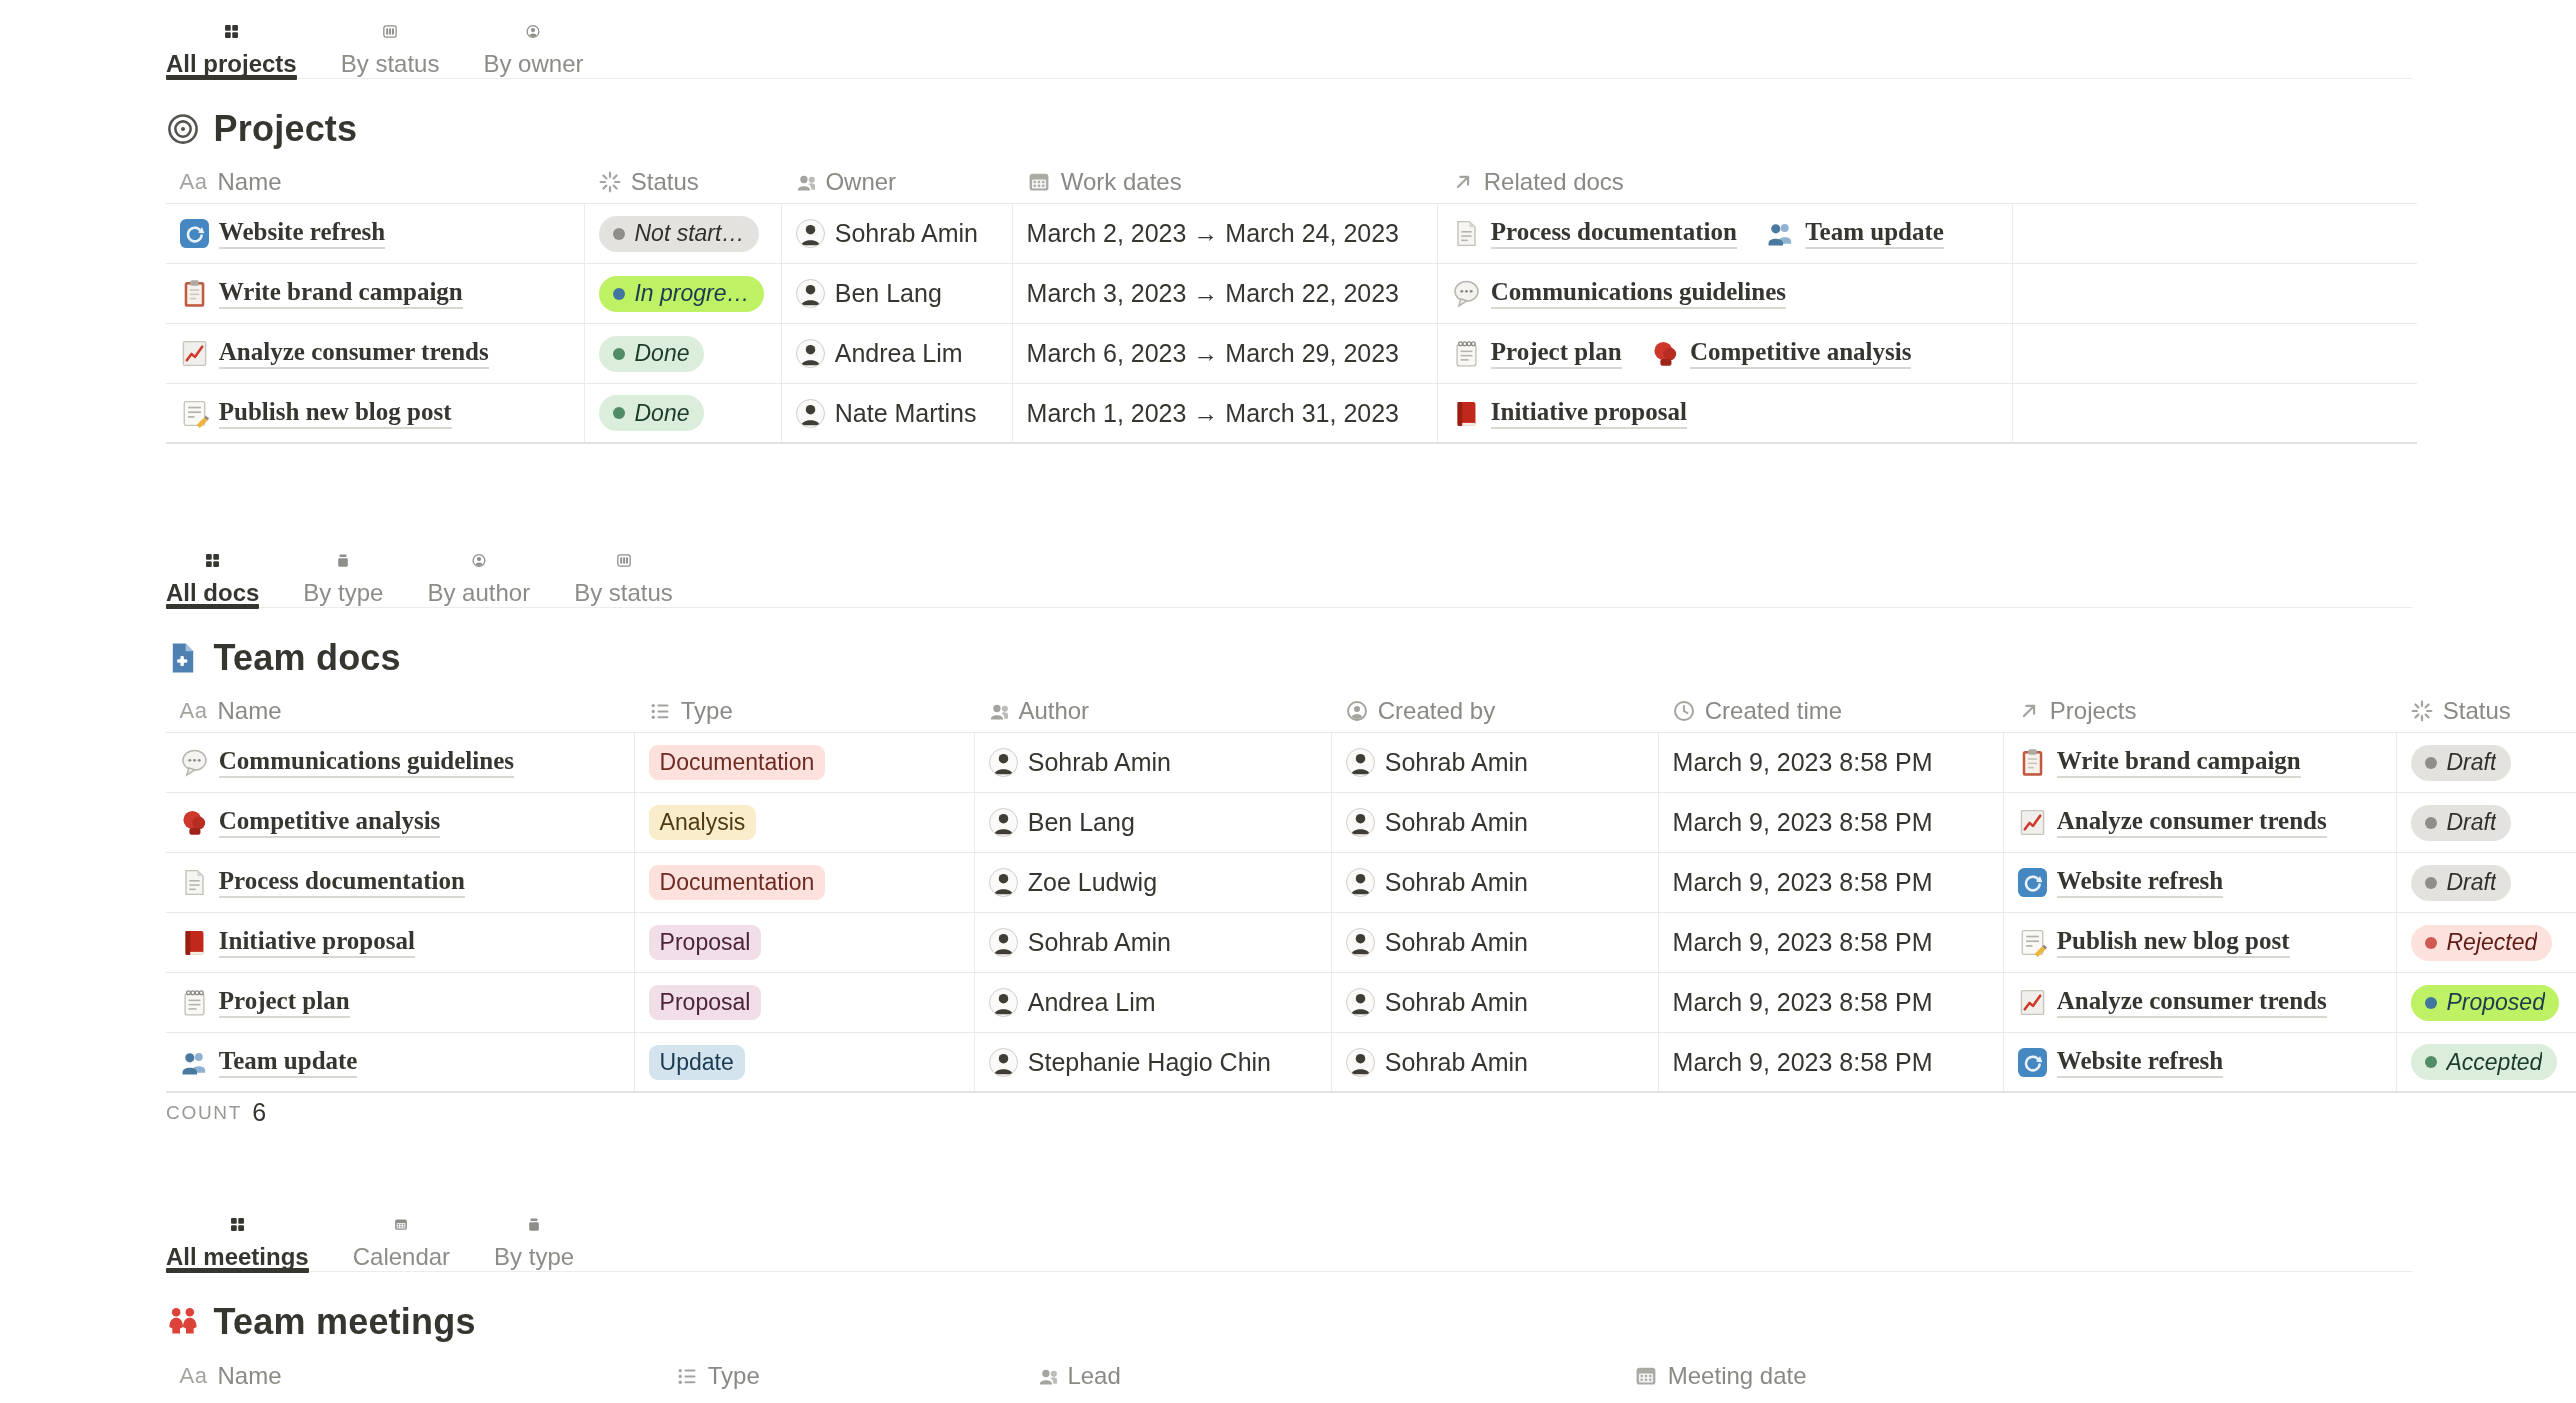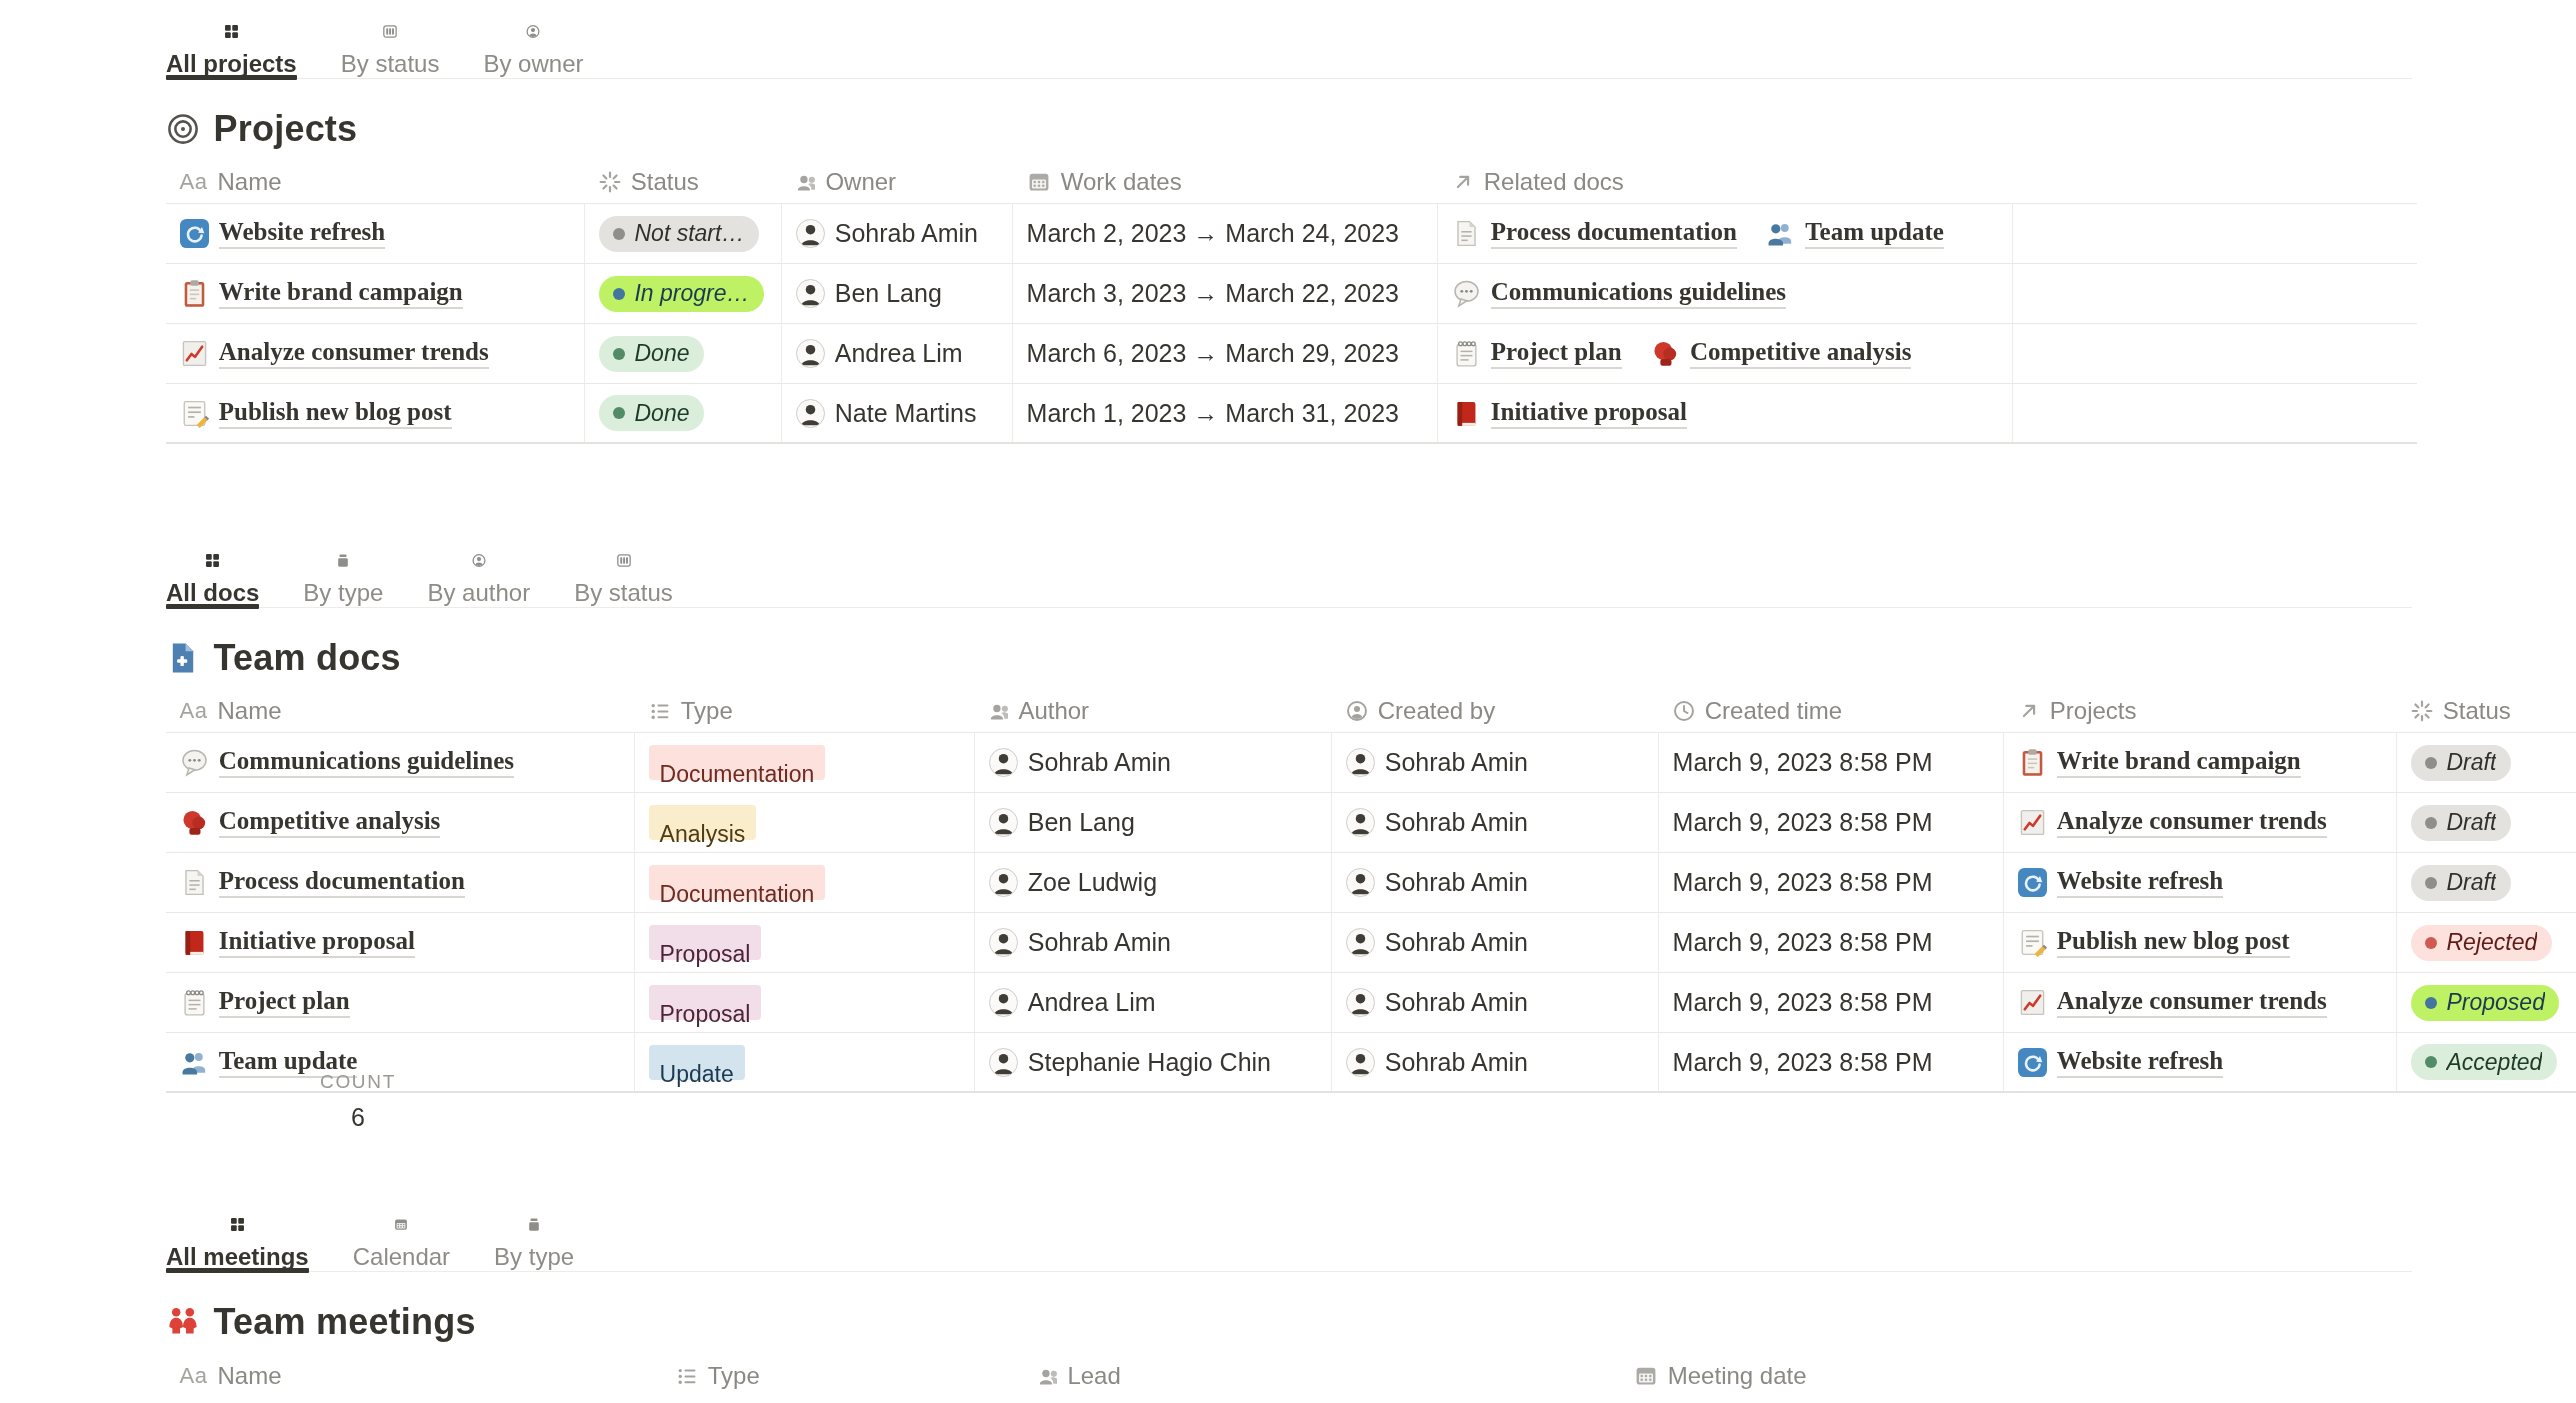--- a/index.html
+++ b/index.html
@@ -58,30 +58,30 @@
 
   
   .pill { display:inline-flex; align-items:center; gap:9.4px; height:36px;
     padding:0 14.5px; border-radius:18px; font-size:23px; max-width:100%; }
   .pill .dot { width:12px; height:12px; border-radius:50%; flex:none; }
   .pill span.lbl { overflow:hidden; text-overflow:ellipsis; white-space:nowrap;font-style:italic; }
   .st-gray  { background:#E3E2DF; color:#32302C; } .st-gray  .dot{ background:#8F8E8A; }
   .st-blue  { background:#bef264; color:#1B3A52;justify-content:flex-end; } .st-blue  .dot{ background:#42769E; }
   .st-green { background:#DBEDDB; color:#1D3B29; } .st-green .dot{ background:#518C66; }
   .st-red   { background:#FCE1DD; color:#5F1B15; } .st-red   .dot{ background:#D05A52; }
-  .tag { display:inline-block; height:35px; line-height:35px; padding:12px 11px;
-    border-radius:4px; font-size:23px; }
+  .tag { display:inline-block; height:35px; line-height:35px; padding:0 11px;
+    border-radius:9px; font-size:23px; }
   .tag-red    { background:#FCE1DC; color:#6E2B22; }
   .tag-yellow { background:#FAEDCB; color:#4F3A12; }
   .tag-pink   { background:#F1DEE8; color:#4C2337; }
   .tag-blue   { background:#D3E4EE; color:#1B3A52; }
 
   
   .count-row { width:469px; height:39px; display:flex; align-items:center;
-    justify-content:flex-end; padding-right:85px; gap:10.2px;flex-direction:column; }
+    justify-content:flex-start; padding-right:85px; gap:10.2px; }
   .count-label { font-size:19px; letter-spacing:1.7px; color:#9A9893; }
   .count-value { font-size:25px; color:#37352F; }
 </style>
 </head>
 <body>
 
 <svg width="0" height="0" style="position:absolute">
   <defs>
     <g id="i-table">
         <rect x="1" y="2" width="11" height="11" rx="2"></rect>

